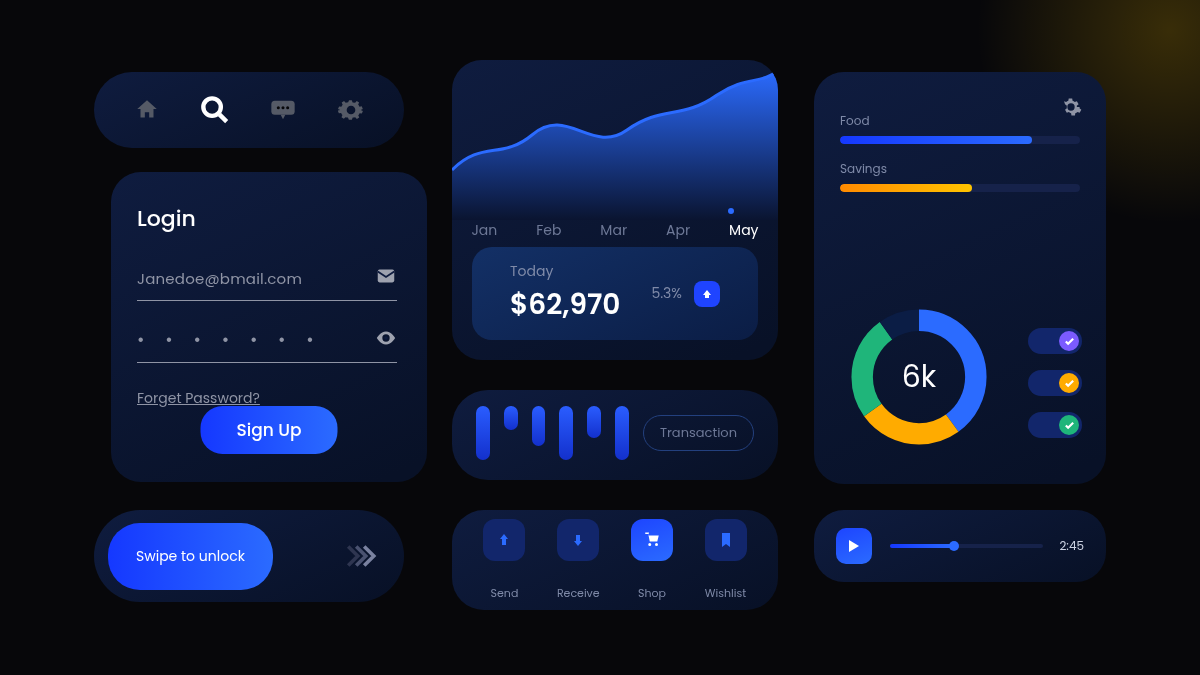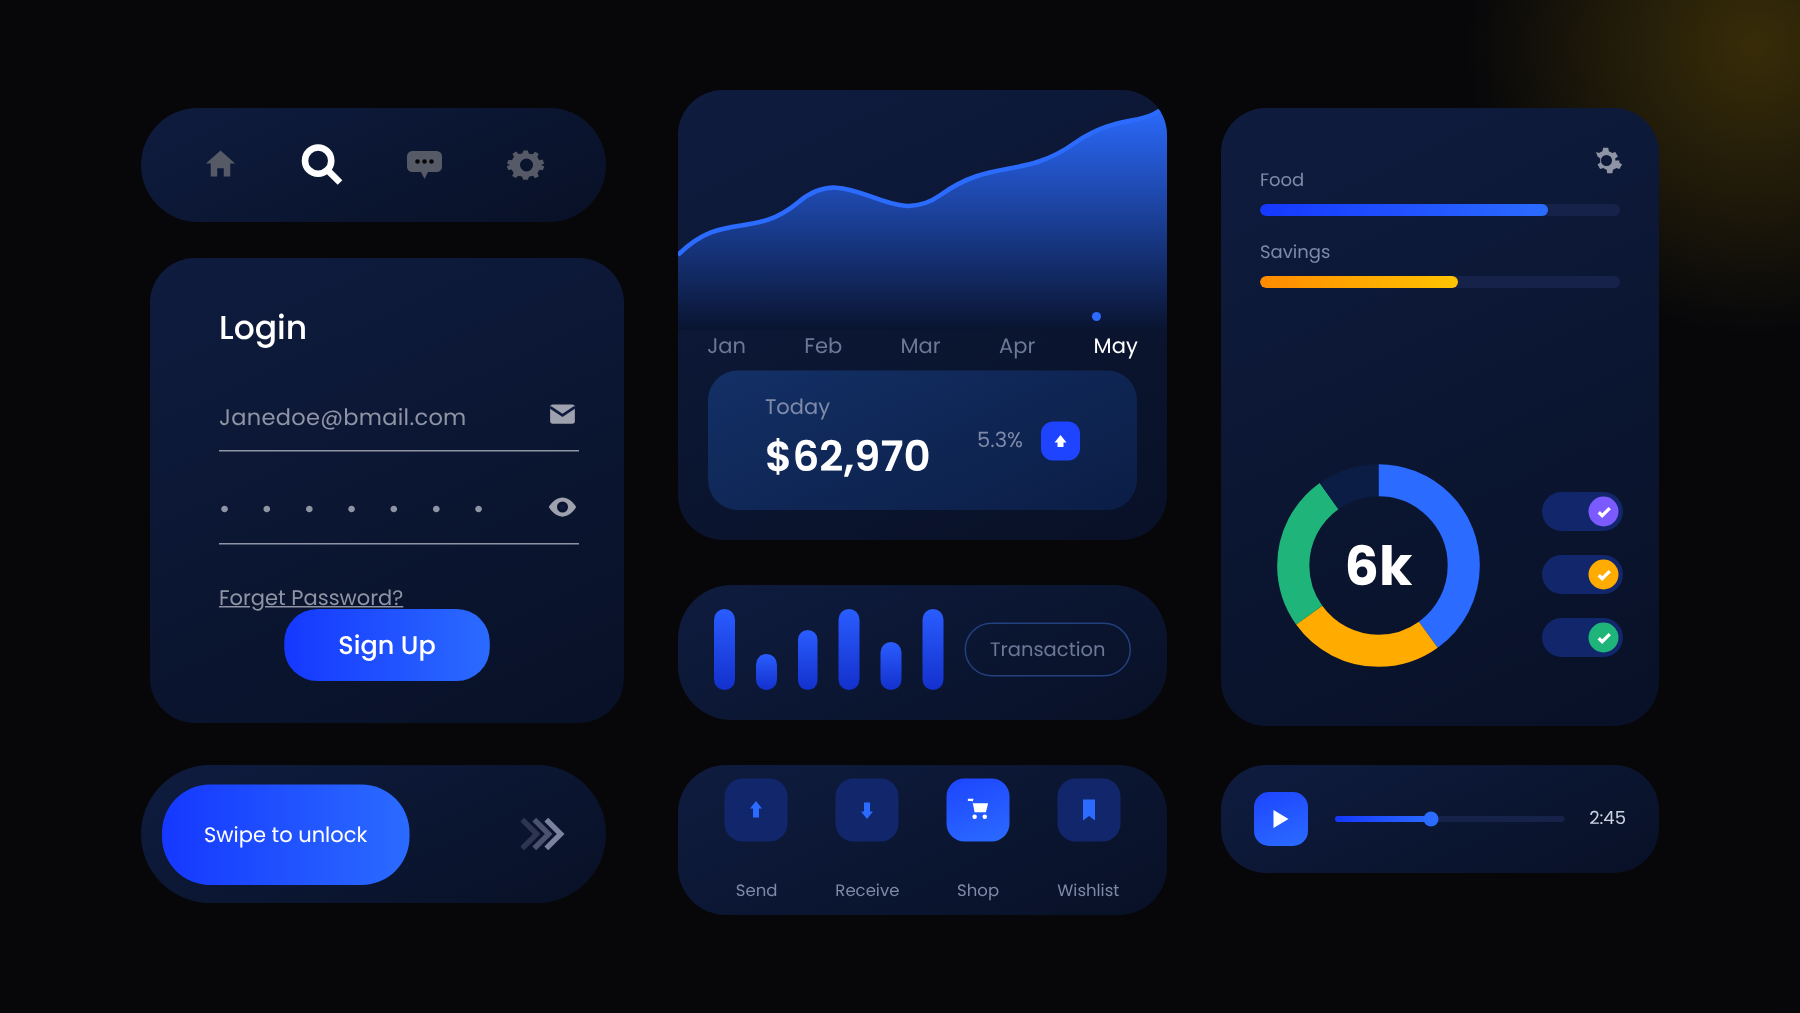--- a/index.html
+++ b/index.html
@@ -4,21 +4,21 @@
 <style>
   *{box-sizing:border-box;margin:0;padding:0;font-family:Poppins,system-ui,-apple-system,Segoe UI,Roboto,Helvetica,Arial,sans-serif;-webkit-font-smoothing:antialiased}
   body{width:1200px;height:675px;background:#07070a;position:relative;overflow:hidden}
   .glow{position:absolute;top:-180px;right:-180px;width:420px;height:420px;border-radius:50%;background:radial-gradient(circle at center,rgba(255,196,0,.20),rgba(255,196,0,0) 65%)}
   .card{background:linear-gradient(155deg,#0f1c3f 0%,#081127 95%);border-radius:30px;position:absolute}
   
   .nav{left:94px;top:72px;width:310px;height:76px;border-radius:40px;display:flex;align-items:center;justify-content:space-evenly;background:linear-gradient(155deg,#0f1c3f 0%,#081127 95%)}
   .nav .ico{width:30px;height:30px;color:#555a66;display:flex;align-items:center;justify-content:center}
   .nav .ico.active{color:#fff;transform:scale(1.25)}
   
-  .login{left:100px;top:172px;width:316px;height:310px;padding:30px 30px 0 46px;color:#d8dbe6}
+  .login{left:111px;top:172px;width:316px;height:310px;padding:30px 30px 0 26px;color:#d8dbe6}
   .login h2{color:#fff;font-weight:500;font-size:22px;margin-bottom:26px}
   .field{position:relative;border-bottom:1px solid #8f94a5;padding:6px 34px 10px 0;margin-bottom:22px;color:#8f94a5;font-size:15px;letter-spacing:.2px}
   .field .ficon{position:absolute;right:0;top:4px;width:22px;height:22px;color:#9ea2af}
   .dots{letter-spacing:8px;font-size:18px;line-height:10px}
   .forgot{color:#8f94a5;text-decoration:underline;font-size:14px}
   .signup{position:absolute;bottom:28px;left:50%;transform:translateX(-50%);background:linear-gradient(90deg,#1538ff,#2b6bff);color:#fff;border:none;border-radius:22px;padding:11px 36px;font-size:17px;font-weight:500;cursor:pointer}
   
   .swipe{left:94px;top:510px;width:310px;height:92px;border-radius:46px;background:linear-gradient(155deg,#0f1c3f 0%,#081127 95%);display:flex;align-items:center;position:absolute}
   .swipe .pill{margin-left:14px;background:linear-gradient(90deg,#1538ff,#2b6bff);color:#fff;border-radius:32px;padding:23px 28px;font-size:14px;font-weight:400}
   .swipe .chev{margin-left:auto;margin-right:26px;display:flex;gap:-6px;align-items:center}
@@ -28,39 +28,39 @@
   .chart svg.area{position:absolute;top:0;left:0}
   .months{position:absolute;top:160px;left:0;width:100%;display:flex;justify-content:space-around;font-size:14px;color:#6d7896}
   .months span.active{color:#fff}
   .mayDot{position:absolute;top:148px;right:44px;width:6px;height:6px;border-radius:50%;background:#2b6bff}
   .today{position:absolute;left:20px;right:20px;bottom:20px;background:linear-gradient(155deg,#133066,#0b1d45);border-radius:20px;padding:14px 38px;display:flex;align-items:center}
   .today .lbl{color:#7f8aa8;font-size:14px;margin-bottom:2px}
   .today .val{color:#fff;font-size:28px;font-weight:600}
   .today .pct{margin-left:auto;color:#7f8aa8;font-size:14px;margin-right:12px}
   .upbtn{width:26px;height:26px;border-radius:8px;background:#1f44ff;display:flex;align-items:center;justify-content:center}
   
-  .bars{left:452px;top:390px;width:326px;height:90px;border-radius:36px;background:linear-gradient(155deg,#0f1c3f 0%,#081127 95%);display:flex;align-items:flex-end;padding:16px 24px 20px 24px;position:absolute}
+  .bars{left:452px;top:390px;width:326px;height:90px;border-radius:36px;background:linear-gradient(155deg,#0f1c3f 0%,#081127 95%);display:flex;padding:16px 24px 20px 24px;position:absolute}
   .bars .b{width:14px;border-radius:7px;background:linear-gradient(180deg,#2a5dff,#1330cc);margin-right:14px}
   .bars .tx{margin-left:auto;align-self:center;border:1px solid #23407e;color:#6d7896;font-size:13px;padding:7px 16px;border-radius:18px}
   
   .actions{left:452px;top:510px;width:326px;height:100px;border-radius:32px;background:linear-gradient(155deg,#0f1c3f 0%,#081127 95%);display:flex;justify-content:space-evenly;align-items:center;position:absolute}
   .act{display:flex;flex-direction:column;align-items:center;gap:24px}
   .act .ib{width:42px;height:42px;border-radius:12px;background:#12266b;display:flex;align-items:center;justify-content:center;color:#2b6bff}
   .act.active .ib{background:linear-gradient(160deg,#1d45ff,#2b6bff);color:#fff}
   .act span{color:#7f8aa8;font-size:11px}
   
   .settings{left:814px;top:72px;width:292px;height:412px;padding:24px 26px;position:absolute;background:linear-gradient(155deg,#0f1c3f 0%,#081127 95%);border-radius:30px}
   .settings h2{color:#fff;font-weight:500;font-size:22px}
   .settings .gear{position:absolute;right:24px;top:24px;color:#8f94a5}
   .bar{margin-top:16px}
   .bar .blabel{color:#7f8aa8;font-size:12px;margin-bottom:6px}
   .bar .track{height:8px;width:100%;background:#16224a;border-radius:4px;overflow:hidden}
   .bar .fill{height:100%;border-radius:4px}
   .donutWrap{position:absolute;left:30px;bottom:32px;width:150px;height:150px}
-  .donutWrap .center{position:absolute;inset:0;display:flex;align-items:center;justify-content:center;color:#fff;font-size:36px;font-weight:700}
+  .donutWrap .center{position:absolute;inset:0;display:flex;align-items:center;justify-content:center;color:#fff;font-size:30px;font-weight:400}
   .toggles{position:absolute;right:24px;bottom:46px;display:flex;flex-direction:column;gap:16px}
   .tg{width:54px;height:26px;border-radius:13px;background:#12266b;position:relative}
   .tg .knob{position:absolute;right:3px;top:3px;width:20px;height:20px;border-radius:50%;display:flex;align-items:center;justify-content:center;color:#fff}
   
   .player{left:814px;top:510px;width:292px;height:72px;border-radius:30px;background:linear-gradient(155deg,#0f1c3f 0%,#081127 95%);display:flex;align-items:center;padding:0 22px;position:absolute}
   .play{width:36px;height:36px;border-radius:10px;background:linear-gradient(160deg,#1d45ff,#2b6bff);display:flex;align-items:center;justify-content:center;color:#fff;margin-right:18px}
   .ptrack{flex:1;height:4px;background:#16224a;border-radius:2px;position:relative}
   .pfill{position:absolute;left:0;top:0;height:100%;background:linear-gradient(90deg,#1538ff,#2b6bff);border-radius:2px}
   .pfill::after{content:"";position:absolute;right:-5px;top:-3px;width:10px;height:10px;border-radius:50%;background:#2b6bff}
   .ptime{color:#cdd3e3;font-size:12px;margin-left:16px}

